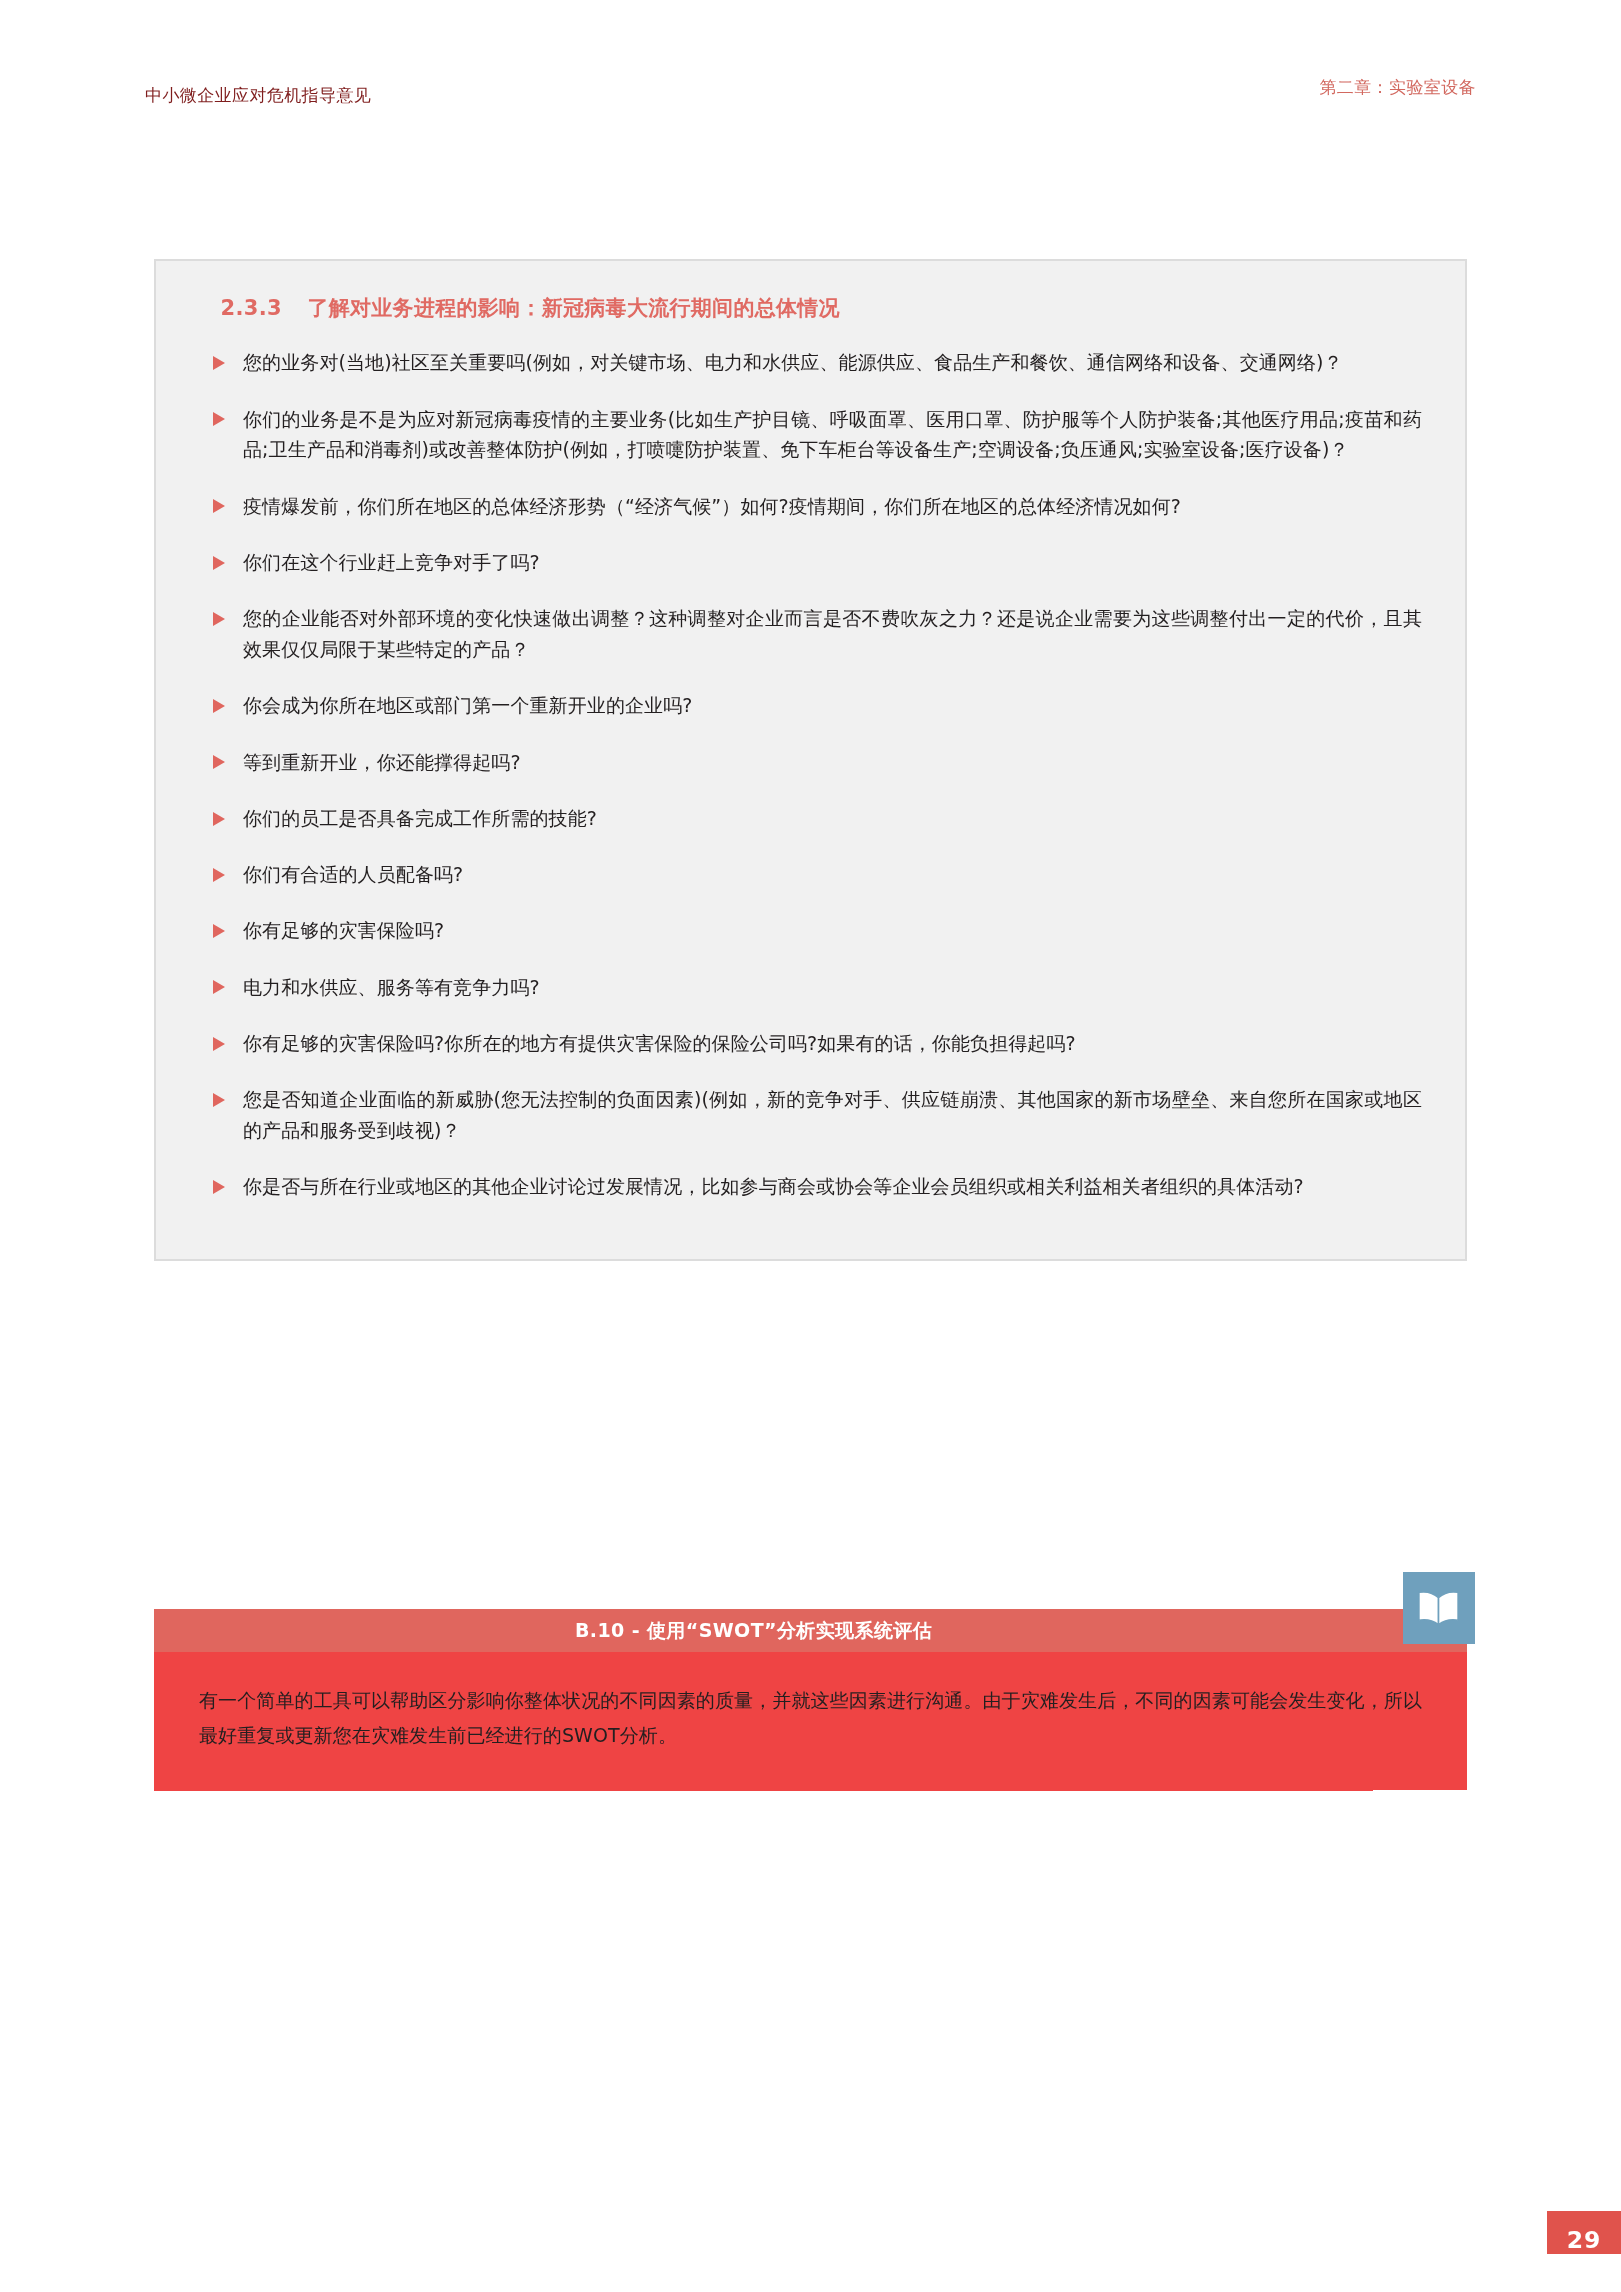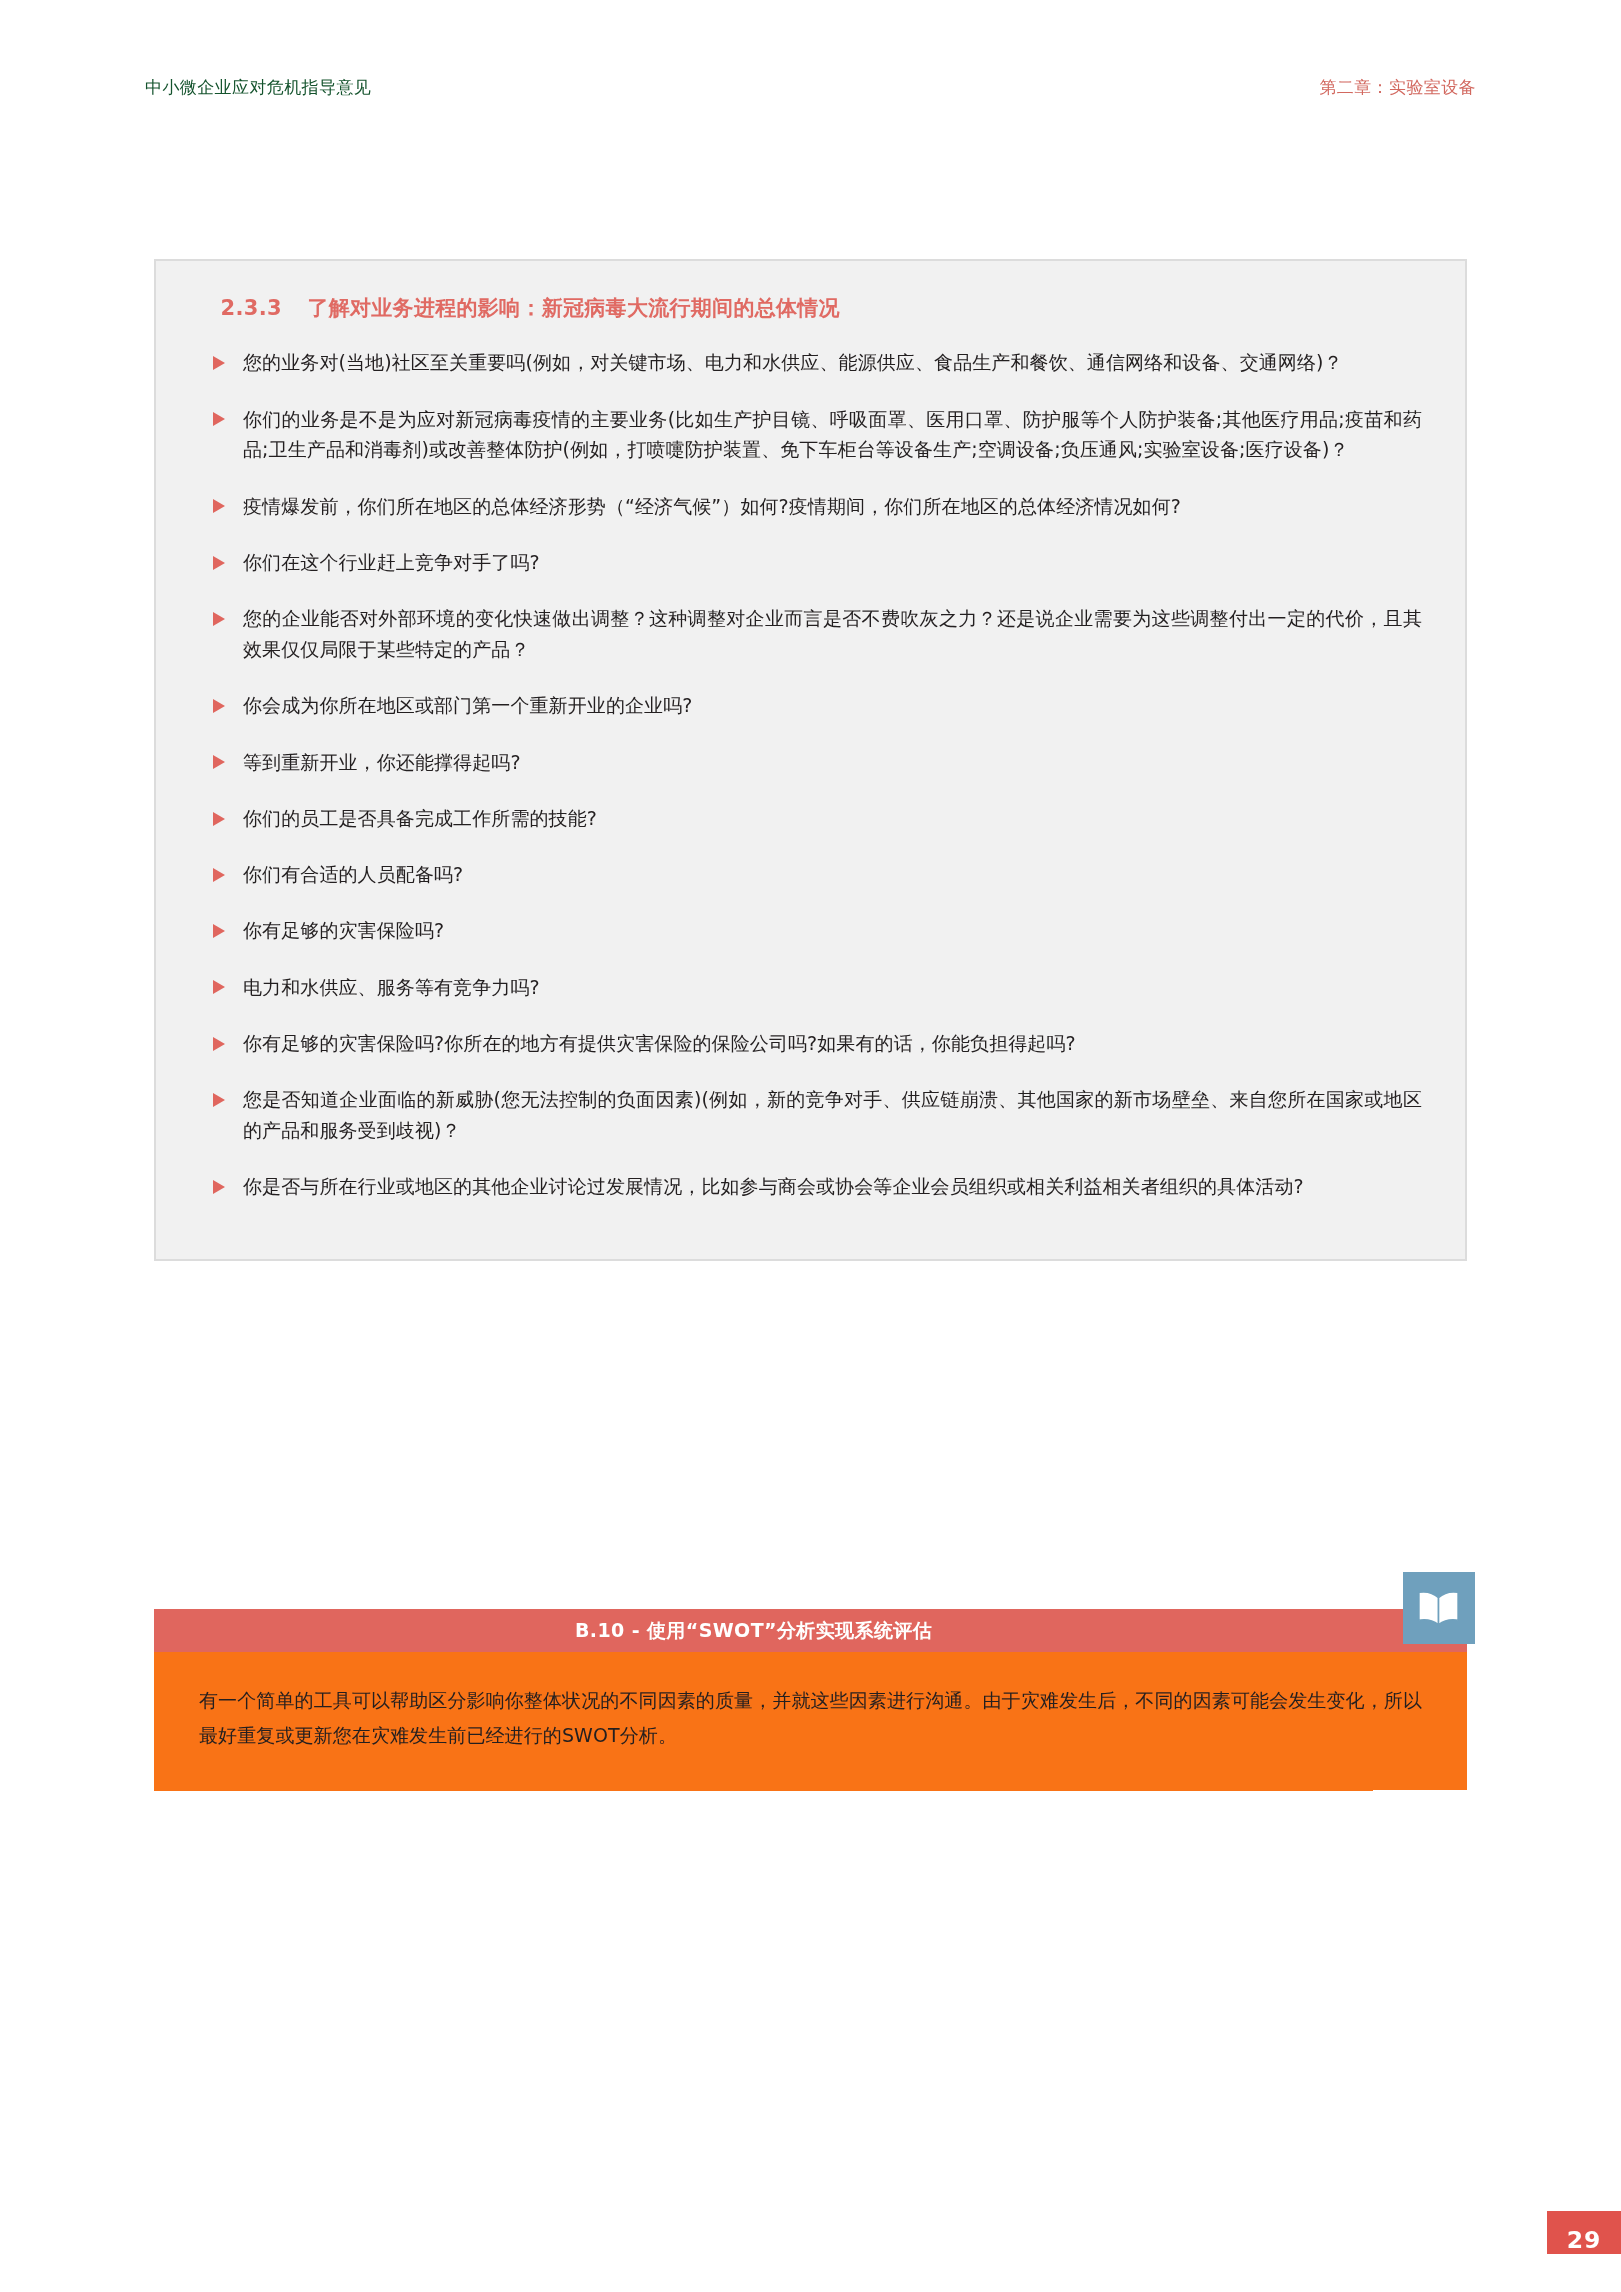--- a/index.html
+++ b/index.html
@@ -24,24 +24,24 @@
   .run-head {
     position: absolute;
     top: 76px;
     left: 0;
     width: 1621px;
     height: 29px;
   }
   .run-head-left {
     position: absolute;
     left: 145px;
-    top: 0;
+    top: 8px;
     font-size: 17px;
     letter-spacing: 0.4px;
-    color: #14532d;
+    color: #7f1d1d;
     white-space: nowrap;
   }
   .run-head-right {
     position: absolute;
     right: 145px;
     top: 0;
     font-size: 17px;
     letter-spacing: 0.4px;
     color: #d2685f;
     white-space: nowrap;
@@ -124,21 +124,21 @@
     top: -37px;
     width: 72px;
     height: 72px;
     background: #6fa0bd;
     display: flex;
     align-items: center;
     justify-content: center;
   }
   .b10-icon svg { display: block; }
   .b10-body {
-    background: #f97316;
+    background: #ef4444;
     padding: 31px 45px 39px 45px;
     box-sizing: border-box;
   }
   .b10-body p {
     margin: 0;
     font-size: 19px;
     line-height: 1.82;
     color: #231f20;
     text-align: justify;
     letter-spacing: 0.1px;

